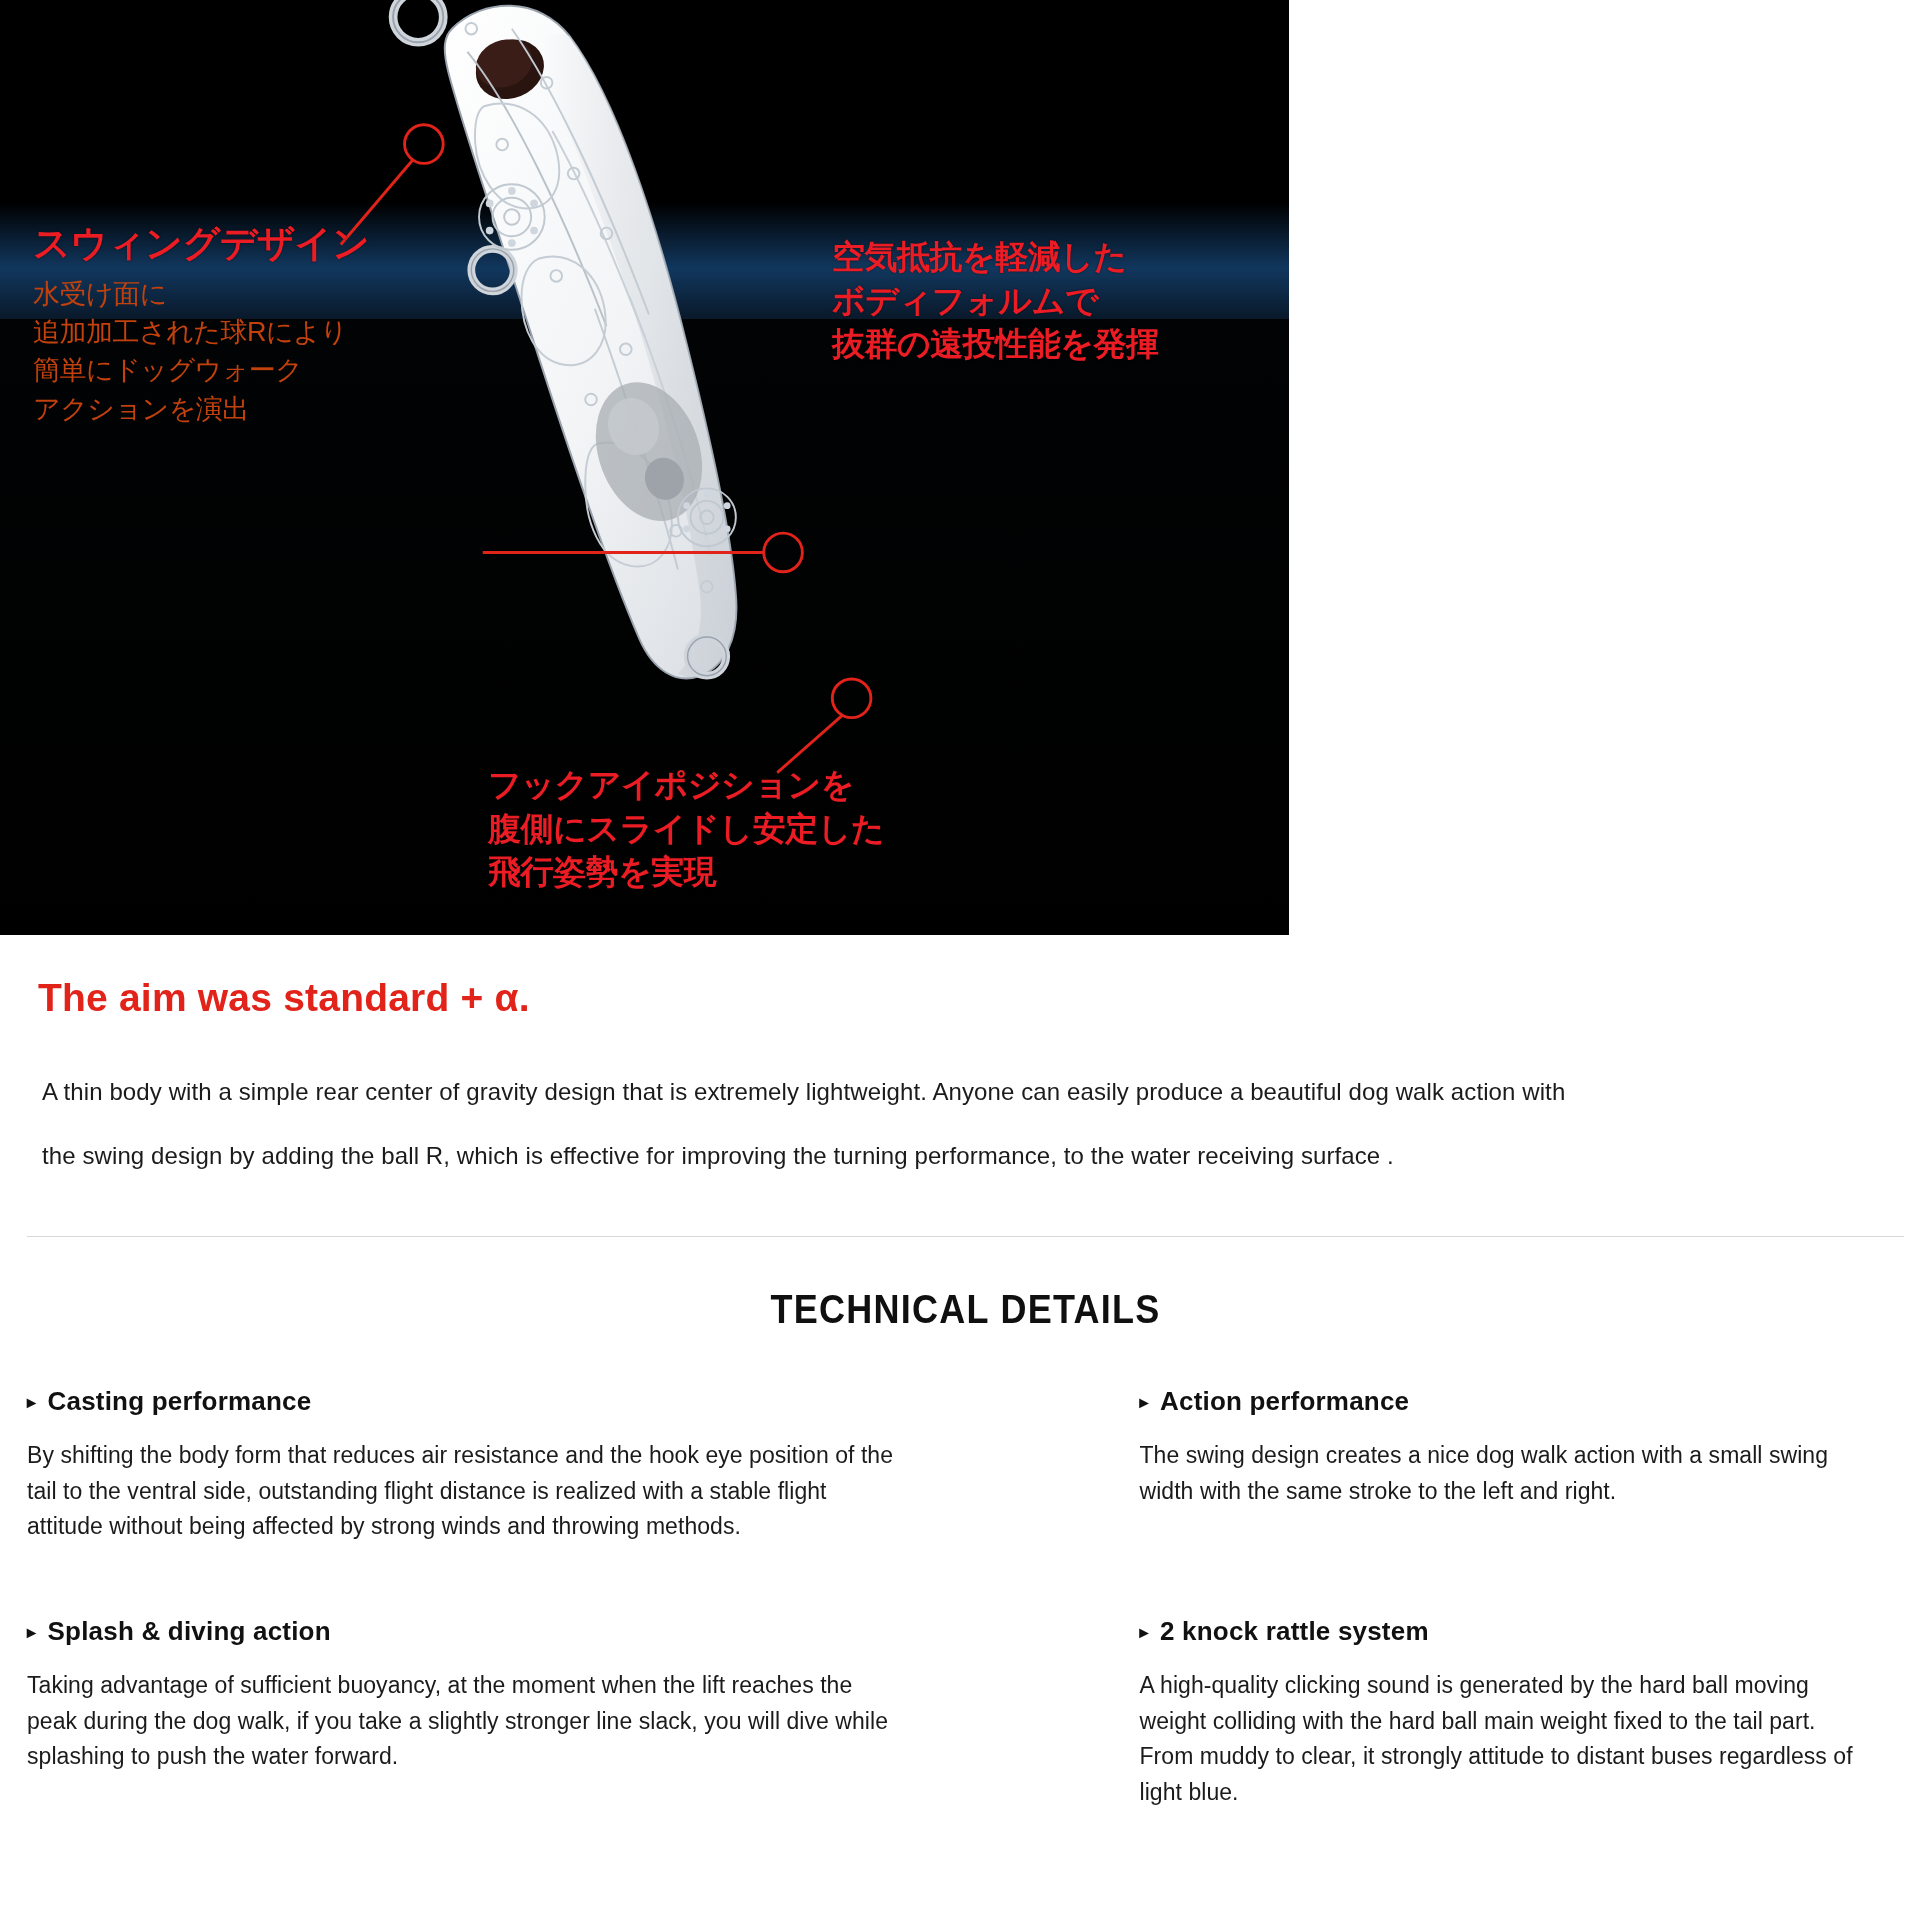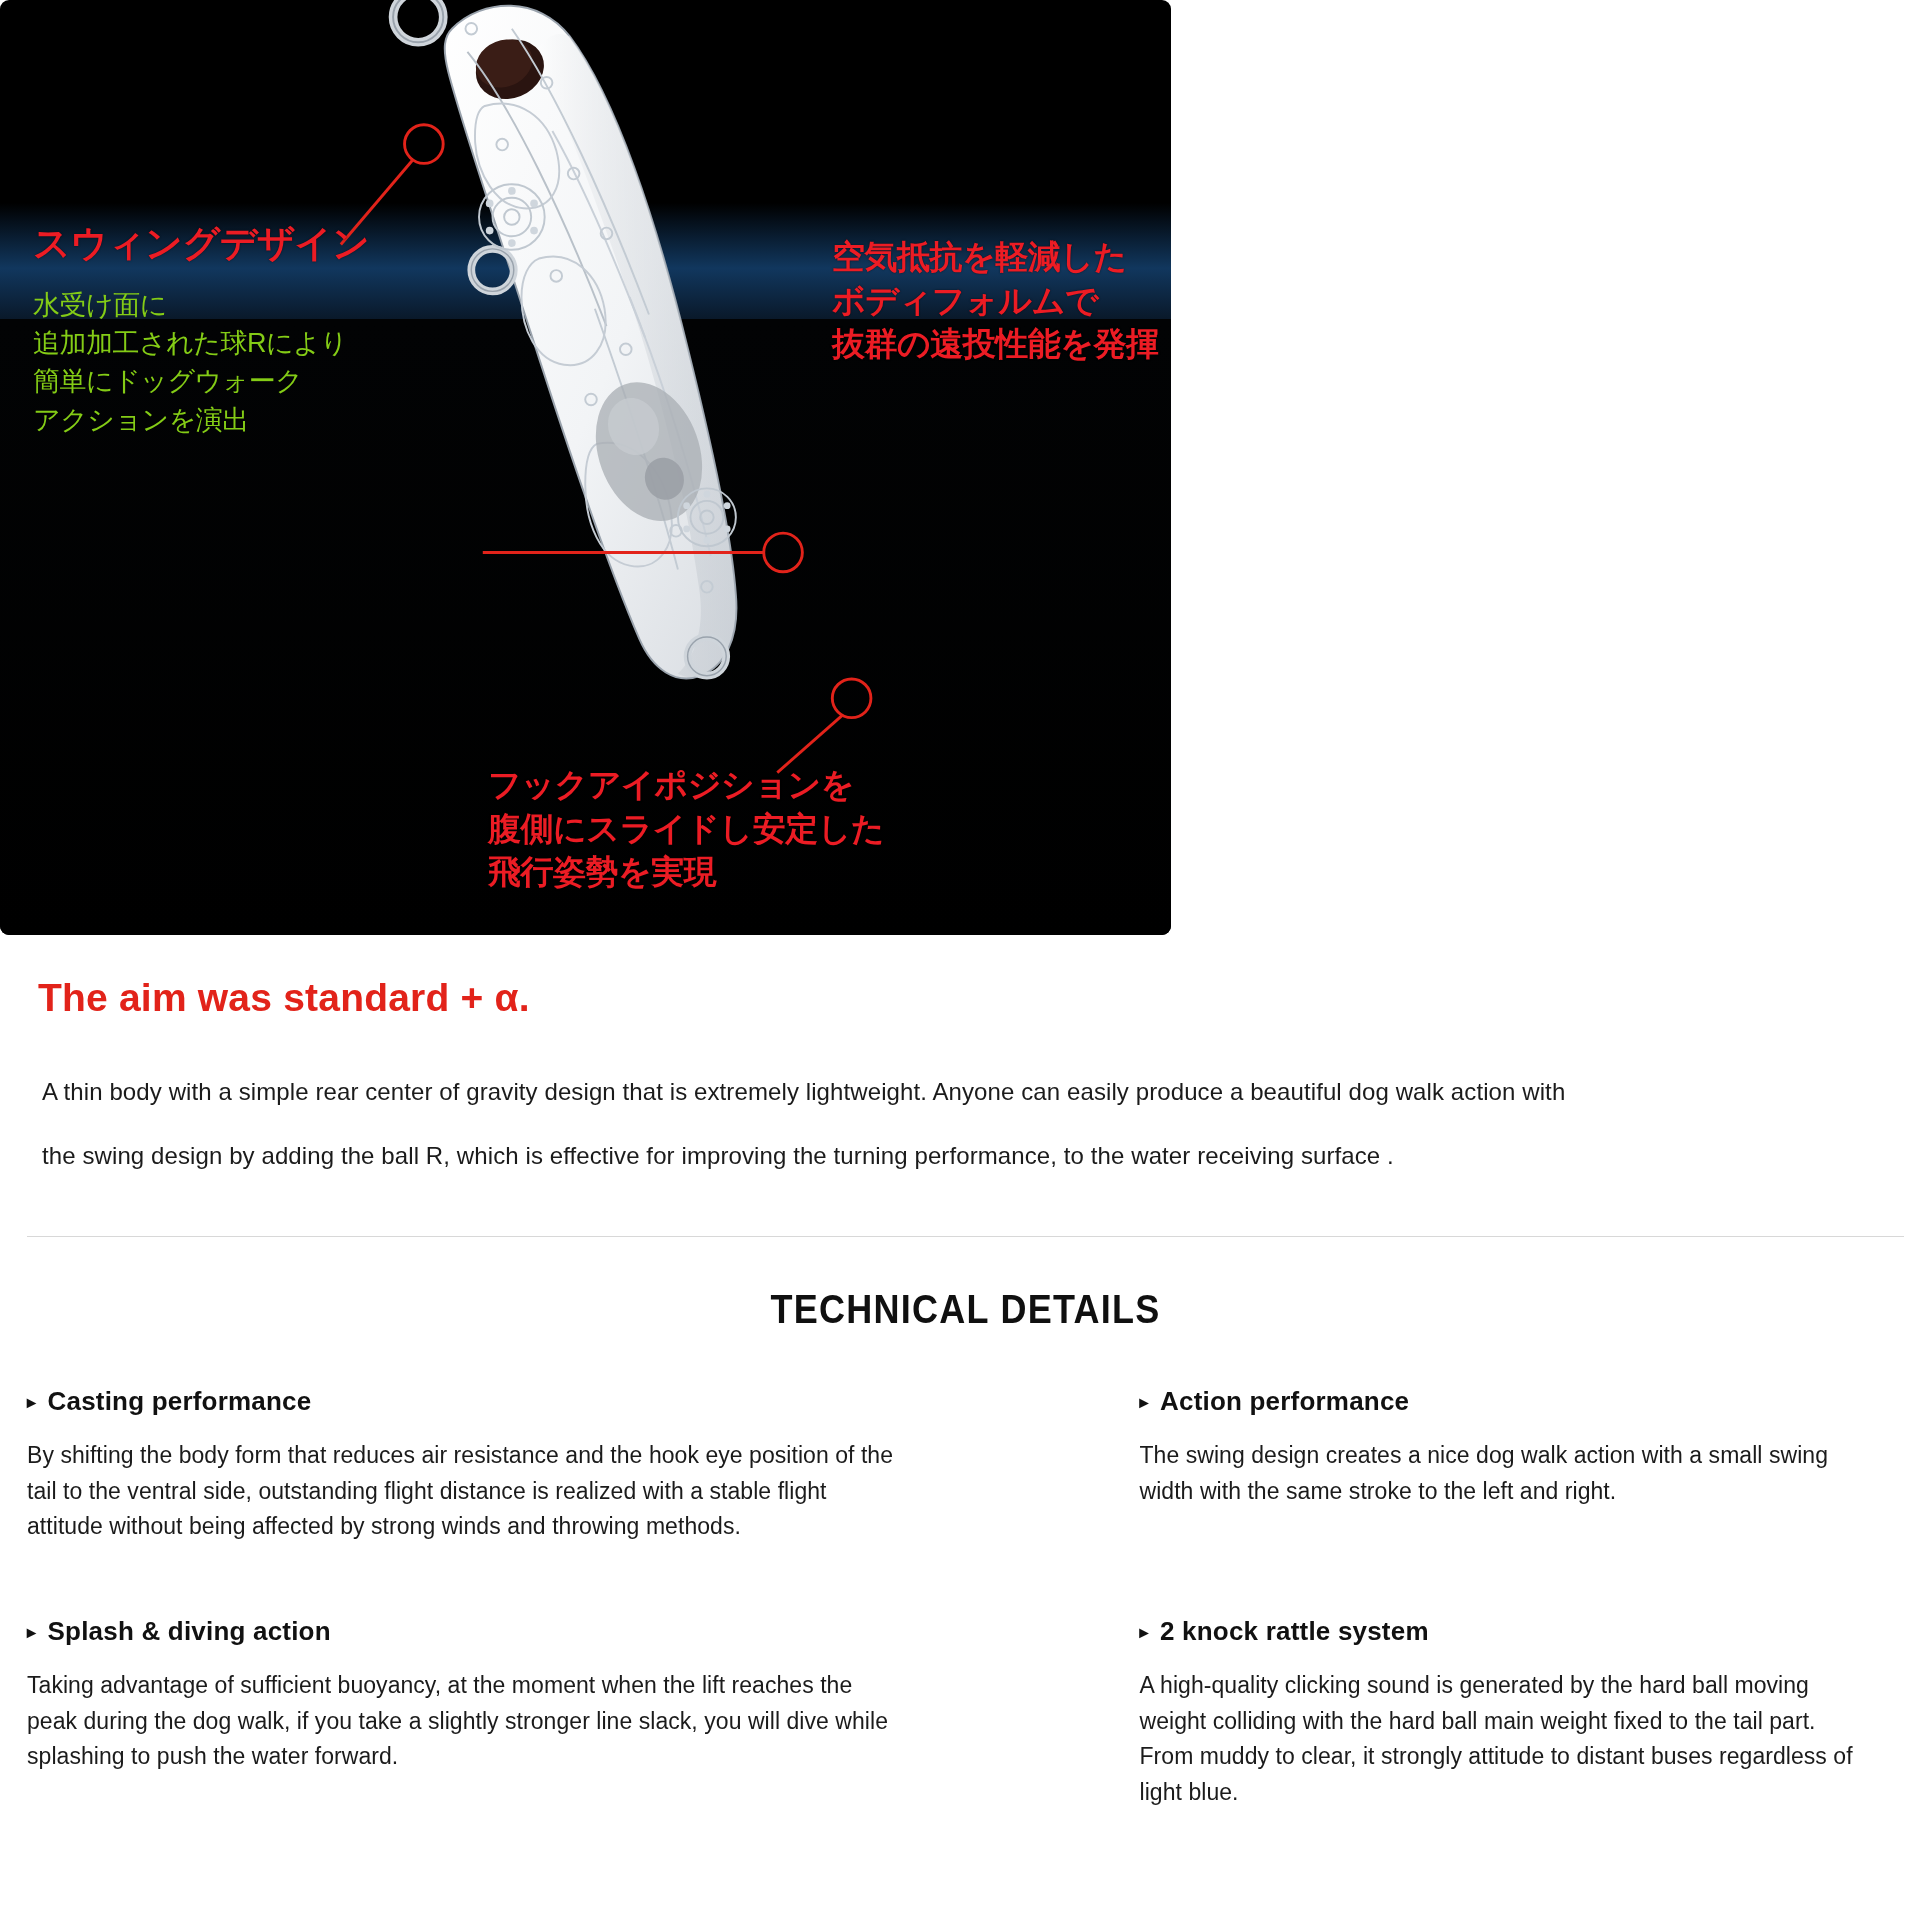--- a/index.html
+++ b/index.html
@@ -14,25 +14,24 @@
     color: #1a1a1a;
   }
   .page {
     width: 1931px;
     position: relative;
   }
 
   
   .hero {
     position: relative;
-    width: 1171px;
+    width: 1289px;
     height: 935px;
     background: #000000;
     overflow: hidden;
-    border-radius: 9px;
   }
   .hero-bluefade {
     position: absolute;
     left: 0;
     top: 203px;
     width: 1289px;
     height: 145px;
     background: linear-gradient(to bottom, #000000 0%, #123a63 45%, #0a1a2c 80%, #000000 100%);
     opacity: 0.95;
   }
@@ -58,23 +57,23 @@
     z-index: 6;
   }
   .callout-title {
     color: #ec1c24;
     font-weight: bold;
     letter-spacing: -0.5px;
     line-height: 1.18;
     text-shadow: 0 0 1.9px rgba(0,0,0,0.6);
   }
   .callout-body {
-    color: #84cc16;
+    color: #c2410c;
     line-height: 1.42;
-    margin-top: 20px;
+    margin-top: 9px;
     font-size: 27px;
     letter-spacing: -0.5px;
   }
 
   #callout-swing {
     left: 33px;
     top: 222px;
     width: 415px;
   }
   #callout-swing .callout-title { font-size: 37px; }

